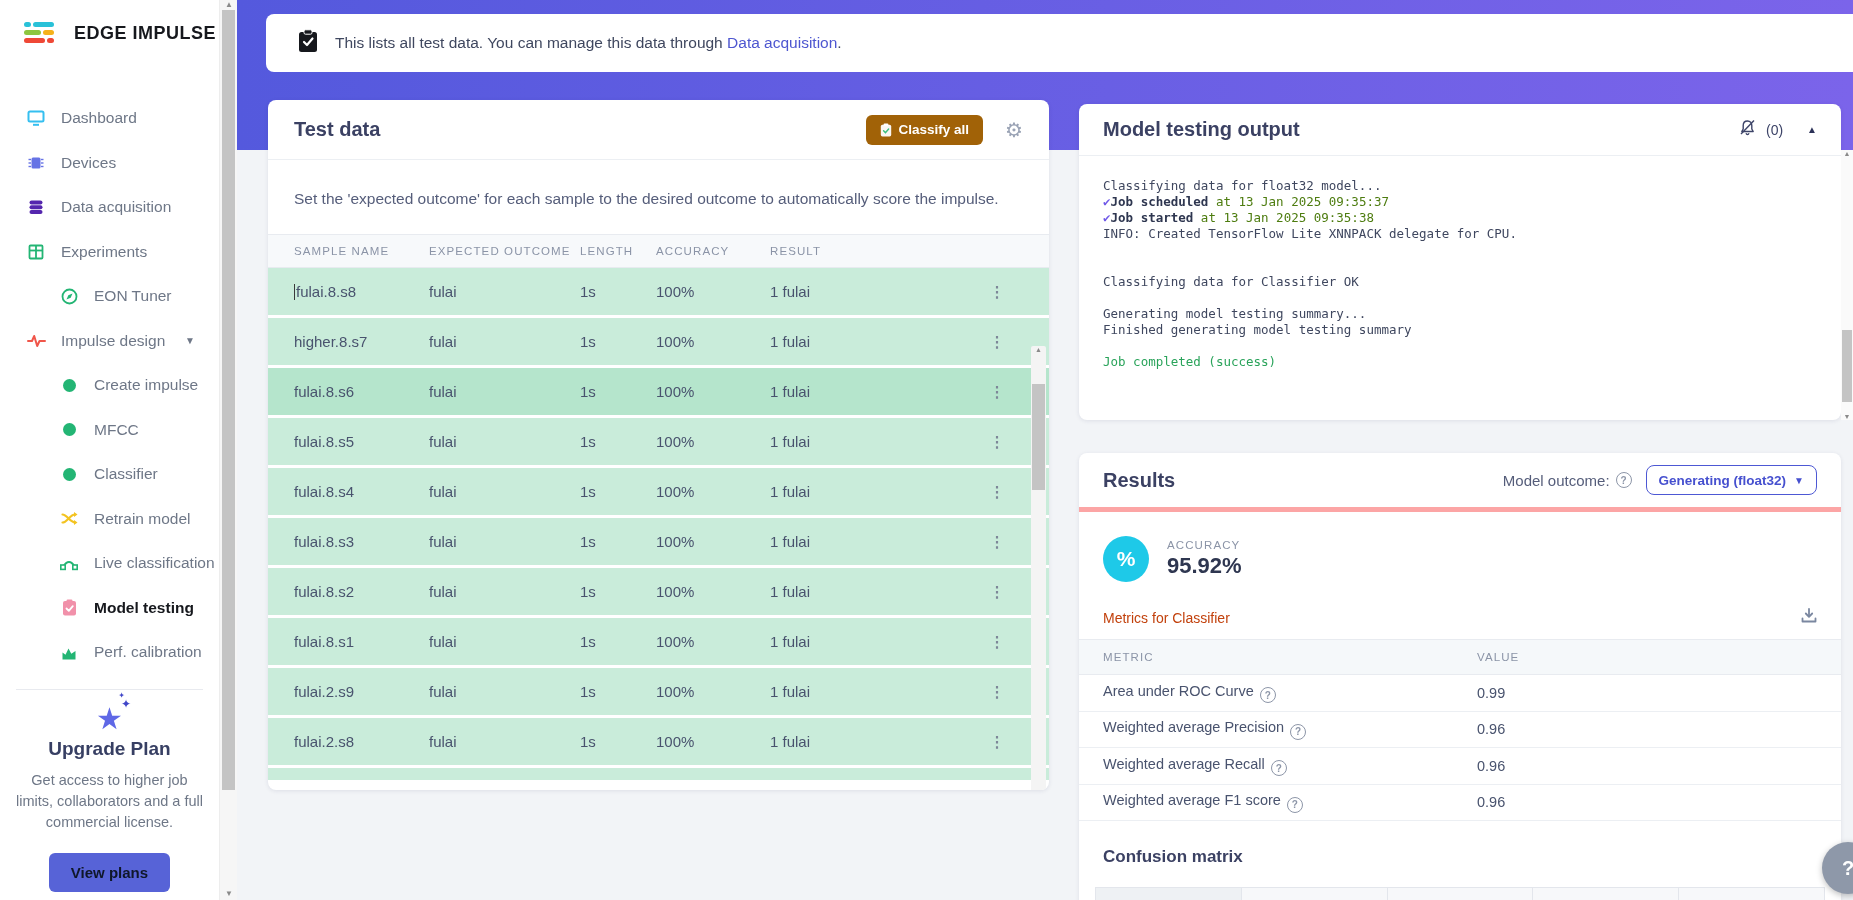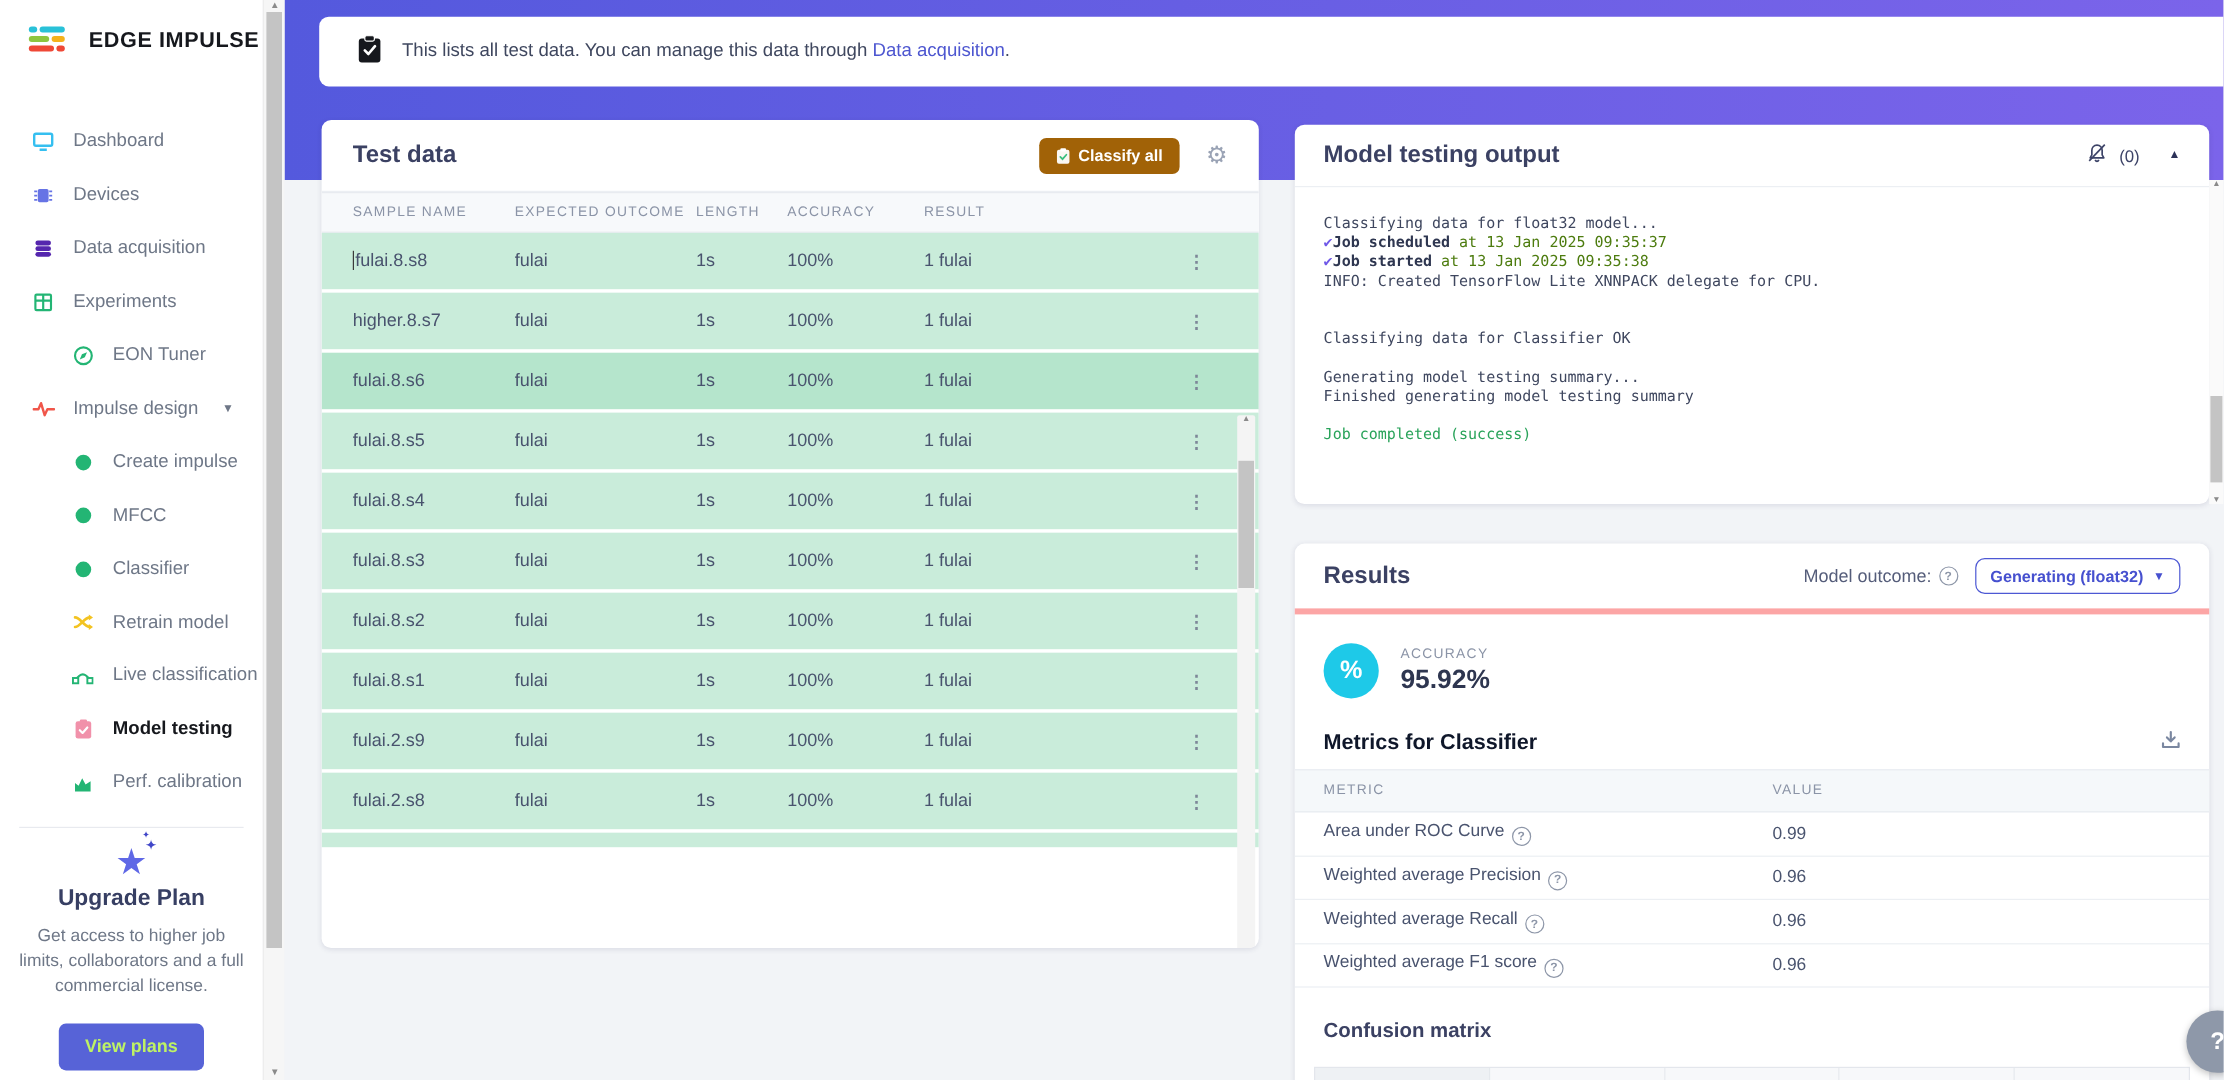--- a/index.html
+++ b/index.html
@@ -28,21 +28,21 @@
   .nav-item.active .nav-label { color:#16181d; font-weight:bold; }
   .nav-caret { margin-left:auto; margin-right:24px; font-size:10px; color:#6e7787; }
   .dot { width:13px; height:13px; border-radius:50%; background:#23b574; }
 
   .upgrade { margin:14px 16px 0 16px; border-top:1px solid #e8eaef; padding-top:14px; text-align:center; }
   .upgrade-star { position:relative; display:inline-block; font-size:30px; color:#5f68e6; line-height:1; }
   .upgrade-star .sp1 { position:absolute; font-size:12px; right:-8px; top:-6px; color:#4046c8; }
   .upgrade-star .sp2 { position:absolute; font-size:8px; right:-2px; top:-12px; color:#4046c8; }
   .upgrade-title { font-size:19px; font-weight:bold; color:#373f63; margin-top:4px; }
   .upgrade-desc { font-size:14.5px; color:#6e7787; line-height:1.45; margin-top:10px; }
-  .view-plans { margin-top:20px; display:inline-block; background:#5763d7; color:#bef264; font-weight:bold;
+  .view-plans { margin-top:20px; display:inline-block; background:#5763d7; color:#0f172a; font-weight:bold;
     font-size:15px; border:none; border-radius:6px; padding:11px 22px; cursor:pointer; }
 
   
   .page-scrollbar { position:absolute; left:219px; top:0; width:18px; height:900px; background:#f6f6f6;
     border-left:1px solid #ededed; z-index:6; }
   .ps-thumb { position:absolute; left:2px; top:10px; width:13px; height:780px; background:#c4c4c4; }
   .ps-arrow { position:absolute; left:0; width:18px; text-align:center; font-size:8px; color:#8a8a8a; }
   .ps-up { top:0; } .ps-down { bottom:2px; }
 
   
@@ -108,21 +108,21 @@
   .mv-dropdown .dd-caret { font-size:10px; }
 
   .acc-row { display:flex; align-items:center; padding:24px 24px 20px 24px; }
   .acc-circle { width:46px; height:46px; border-radius:50%; background:#1ec9e8; color:#fff; font-weight:bold;
     font-size:21px; display:flex; align-items:center; justify-content:center; }
   .acc-texts { margin-left:18px; }
   .acc-label { font-size:11.5px; letter-spacing:1.1px; color:#8b94a7; }
   .acc-value { font-size:22px; font-weight:bold; color:#2e3650; margin-top:2px; }
 
   .metrics-head { display:flex; align-items:center; padding:6px 24px 12px 24px; }
-  .metrics-title { font-size:18px; font-weight:bold; color:#0f172a; }
+  .metrics-title { font-size:14px; font-weight:normal; color:#c2410c; }
   .dl-icon { margin-left:auto; cursor:pointer; }
   .m-header { display:grid; grid-template-columns:374px 1fr; background:#f5f8fa; height:36px; align-items:center;
     padding:0 24px; border-top:1px solid #e8ebf0; border-bottom:1px solid #e8ebf0; }
   .m-header span { font-size:11.5px; letter-spacing:1.1px; color:#8b94a7; }
   .m-rows .m-row { display:grid; grid-template-columns:374px 1fr; height:36.5px; align-items:center;
     padding:0 24px; border-bottom:1px solid #eceff3; font-size:14.5px; color:#49536e; }
 
   .confusion-title { font-size:17px; font-weight:bold; color:#3b4163; padding:26px 24px 0 24px; }
   .confusion-sliver { display:flex; margin:20px 16px 0 16px; border-top:1px solid #e3e6ec; }
   .cm-cell { height:16px; flex:1; background:#f7f8fa; border-right:1px solid #e3e6ec; }
@@ -313,20 +313,21 @@
         <button class="classify-btn">
           <svg width="12" height="14" viewBox="0 0 15 17">
               <rect x="1" y="2" width="13" height="14.5" rx="2" fill="#fff" opacity=".95"></rect>
               <rect x="4.5" y="0.5" width="6" height="3.4" rx="1.2" fill="#fff"></rect>
               <path d="M4.5 9.5 L6.8 11.8 L10.8 7.2" fill="none" stroke="#3abf7e" stroke-width="1.8" stroke-linecap="round"></path>
             </svg>
           <span>Classify all</span>
         </button>
         <span class="gear">⚙</span>
       </div>
+      <p class="test-desc">Set the 'expected outcome' for each sample to the desired outcome to automatically score the impulse.</p>
 
       <div class="t-grid t-header">
         <span>SAMPLE NAME</span>
         <span>EXPECTED OUTCOME</span>
         <span>LENGTH</span>
         <span>ACCURACY</span>
         <span>RESULT</span>
         <span></span>
       </div>
 

